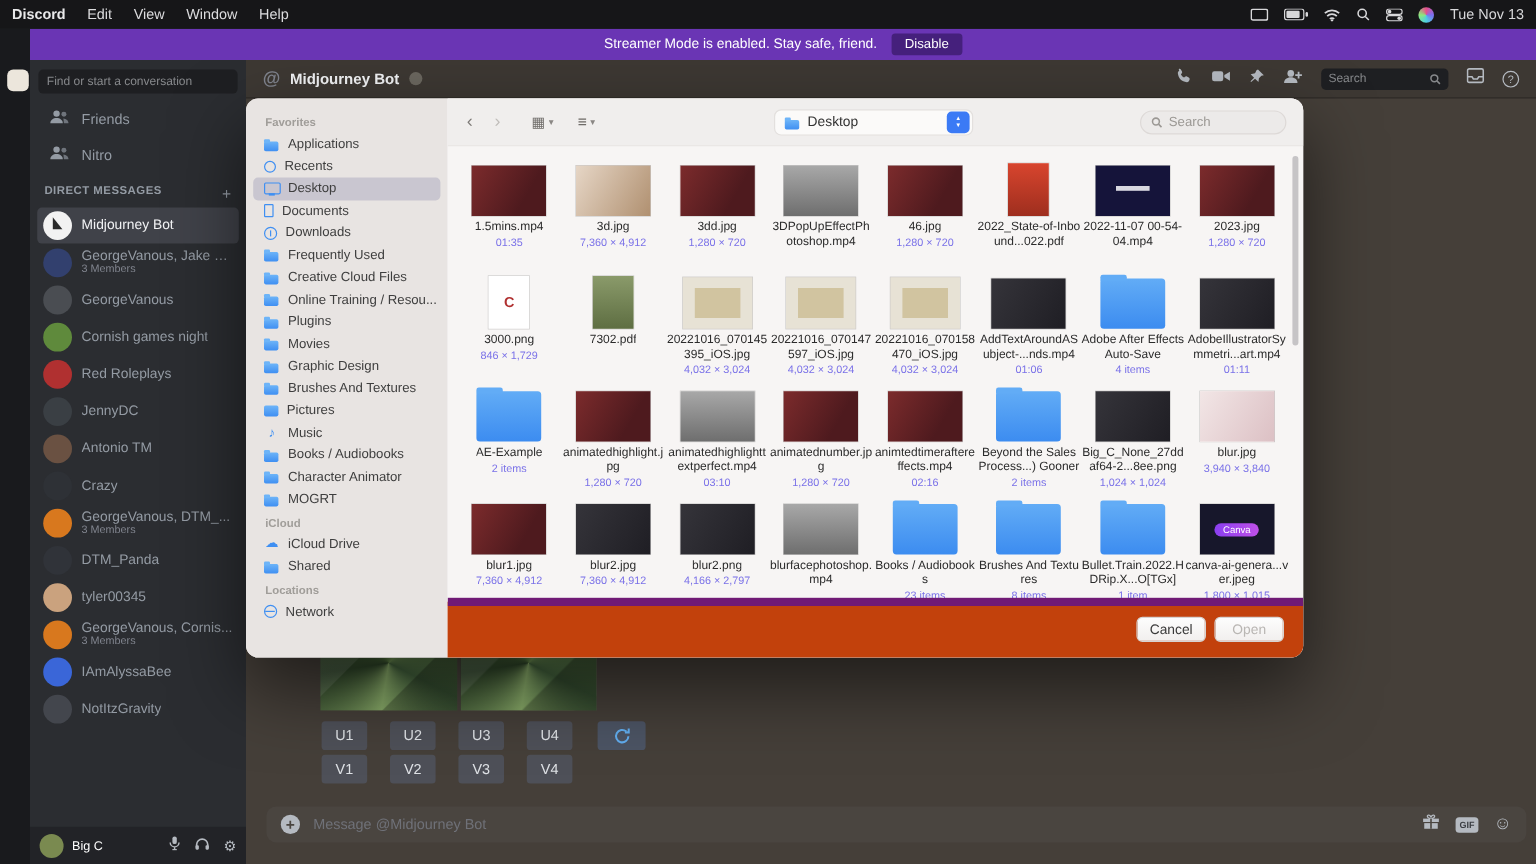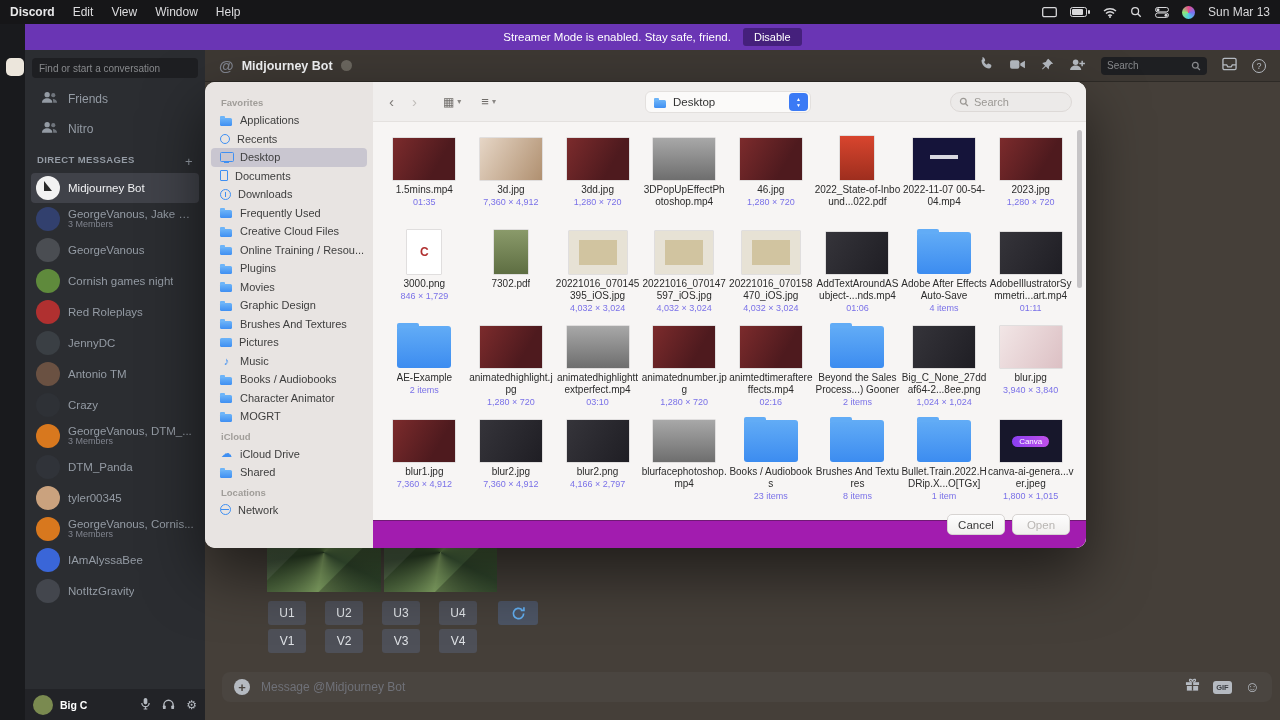--- a/index.html
+++ b/index.html
@@ -43,21 +43,21 @@
   .avatar { width:24px; height:24px; border-radius:50%; flex:none; position:relative; overflow:hidden; }
   .avatar.sail::after { content:""; position:absolute; left:8px; top:5px; width:0; height:0;
     border-top:10px solid transparent; border-left:8px solid #2a2a2a; }
   .dm-texts { min-width:0; line-height:1.1; }
   .dm-name { font-size:11.5px; white-space:nowrap; overflow:hidden; text-overflow:ellipsis; display:block; }
   .dm-sub { font-size:9px; color:#80848e; display:block; }
 
   .user-panel { position:absolute; left:0; bottom:0; width:180px; height:31px; background:#222327;
     display:flex; align-items:center; padding:0 8px; gap:7px; z-index:3; }
   .user-panel .avatar { width:20px; height:20px; }
-  .user-name { color:#fff; font-size:10.5px; font-weight:bold; flex:1; white-space:nowrap; overflow:hidden; }
+  .user-name { color:#fff; font-size:10.5px; font-weight:normal; flex:1; white-space:nowrap; overflow:hidden; }
   .panel-icons { display:flex; gap:11px; color:#b5bac1; align-items:center; }
 
   
   .main { position:absolute; left:205px; top:50px; width:1075px; height:670px; background:#453f39; overflow:hidden; }
   .chat-header { position:absolute; top:0; left:0; right:0; height:32px; background:#3d3833;
     border-bottom:1px solid rgba(0,0,0,.25); display:flex; align-items:center; padding:0 14px; gap:8px; }
   .g-at::before { content:"@"; }
   .at-icon { color:#80848e; font-size:15px; font-weight:bold; }
   .chat-title { color:#f2f3f5; font-size:12.5px; font-weight:bold; }
   .title-badge { width:11px; height:11px; border-radius:50%; background:#6b675f; }
@@ -167,22 +167,22 @@
   .t-pdf { width:34px; height:44px; background:linear-gradient(#d8452e,#9e2e1e); }
   .t-green { width:34px; height:44px; background:linear-gradient(#8a9a6a,#5e6e42); }
   .t-pink { width:62px; height:42px; background:linear-gradient(120deg,#f2e6e6,#dcc0c4); }
   .t-canva { width:62px; height:42px; background:#17172b; }
   .t-canva .thumb-text { background:linear-gradient(90deg,#8a3ff0,#c050e8); color:#fff; padding:1px 7px; border-radius:7px; }
   .file-name { margin-top:4px; font-size:10px; color:#2b2b2b; text-align:center; line-height:1.18;
     max-width:86px; word-break:break-all; max-height:24px; overflow:hidden; }
   .file-sub { font-size:9px; color:#7a71e8; margin-top:1px; }
 
   .dlg-scrollbar { position:absolute; right:4px; top:48px; width:5px; height:158px; background:#c6c4c6; border-radius:3px; }
-  .dlg-footer { position:absolute; left:0; right:0; bottom:0; height:28px; background:#a21caf;
-    border-radius:0 0 10px 0; border-top:1px solid #701a75; }
+  .dlg-footer { position:absolute; left:0; right:0; bottom:0; height:50px; background:#c2410c;
+    border-radius:0 0 10px 0; border-top:7px solid #701a75; }
   .dlg-btn { position:absolute; bottom:13px; width:58px; height:21px; border-radius:5px; font-size:11.5px;
     font-family:inherit; border:1px solid #d7d4d2; background:linear-gradient(#fdfdfd,#f1efee); color:#3a3a3a; }
   .btn-cancel { right:81px; }
   .btn-open { right:16px; color:#b9b6b3; }
 </style>
 </head>
 <body>
 
 <div class="screen">
 
@@ -222,21 +222,21 @@
         </span>
       <span class="mb-ic">
           <svg width="14" height="11" viewBox="0 0 14 11">
             <rect x="0.5" y="0.5" width="13" height="4.4" rx="2.2" fill="none" stroke="currentColor"></rect>
             <circle cx="3" cy="2.7" r="1.5" fill="currentColor"></circle>
             <rect x="0.5" y="6" width="13" height="4.4" rx="2.2" fill="none" stroke="currentColor"></rect>
             <circle cx="11" cy="8.2" r="1.5" fill="currentColor"></circle>
           </svg>
         </span>
       <span class="siri-dot"></span>
-      <span class="mb-date">Sun Mar 13</span>
+      <span class="mb-date">Tue Nov 13</span>
     </span>
   </div>
 
   <div class="banner">
     <span>Streamer Mode is enabled. Stay safe, friend.</span>
     <button class="banner-btn">Disable</button>
   </div>
 
   <div class="server-rail">
     <span class="rail-icon"></span>

